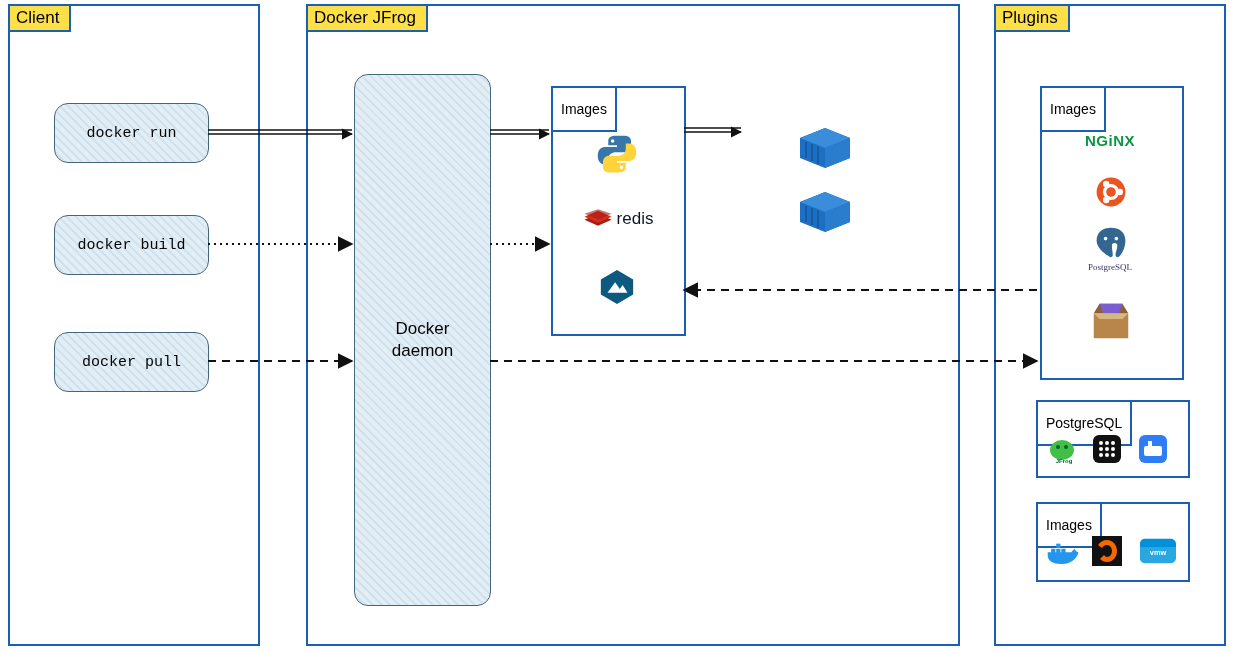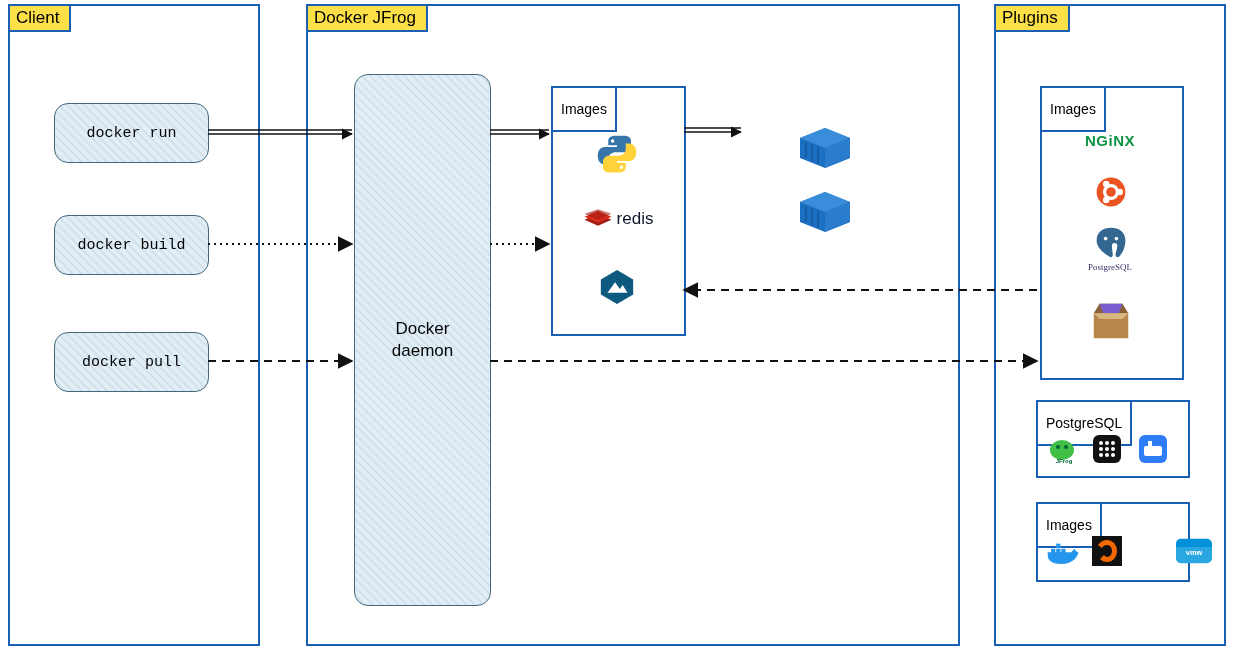--- a/index.html
+++ b/index.html
@@ -177,21 +177,21 @@
           <rect x="12" y="4" width="5" height="5"></rect>
         </g>
       </svg>
   </div>
   <div class="icon" style="left:1092px;top:536px;width:30px;height:30px;">
     <svg viewBox="0 0 30 30" width="30" height="30">
         <rect width="30" height="30" fill="#111"></rect>
         <path fill="#f46800" d="M15 4c6 0 10 5 10 11s-4 11-10 11c-3 0-5-1-7-3l4-4c1 1 2 2 3 2 3 0 5-3 5-6s-2-6-5-6c-2 0-4 1-5 3l-4-3c2-3 5-5 9-5z"></path>
       </svg>
   </div>
-  <div class="icon" style="left:1176px;top:538px;width:36px;height:26px;">
+  <div class="icon" style="left:1140px;top:538px;width:36px;height:26px;">
     <svg viewBox="0 0 44 30" width="36" height="26">
         <path fill="#0091da" d="M0 6c0-3 2-6 6-6h32c3 0 6 3 6 6v4H0z"></path>
         <path fill="#2aa7e1" d="M0 10h44v14c0 3-3 6-6 6H6c-4 0-6-3-6-6z"></path>
         <text x="22" y="20" font-size="9" fill="#fff" text-anchor="middle" font-weight="bold">vmw</text>
       </svg>
   </div>
 
   <svg class="wires" width="1233" height="651">
     <defs>
       <marker id="ah" viewBox="0 0 10 10" refX="9" refY="5" markerWidth="8" markerHeight="8" orient="auto-start-reverse">

